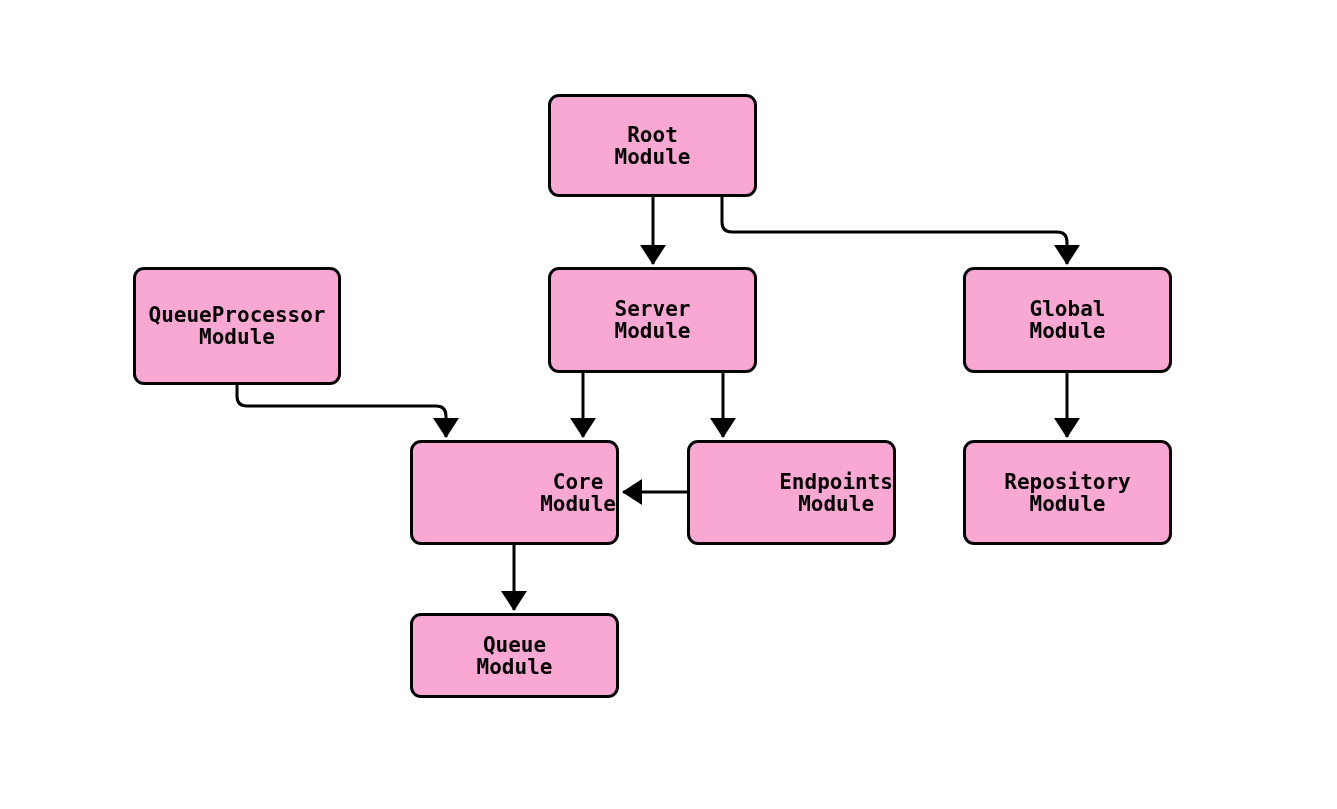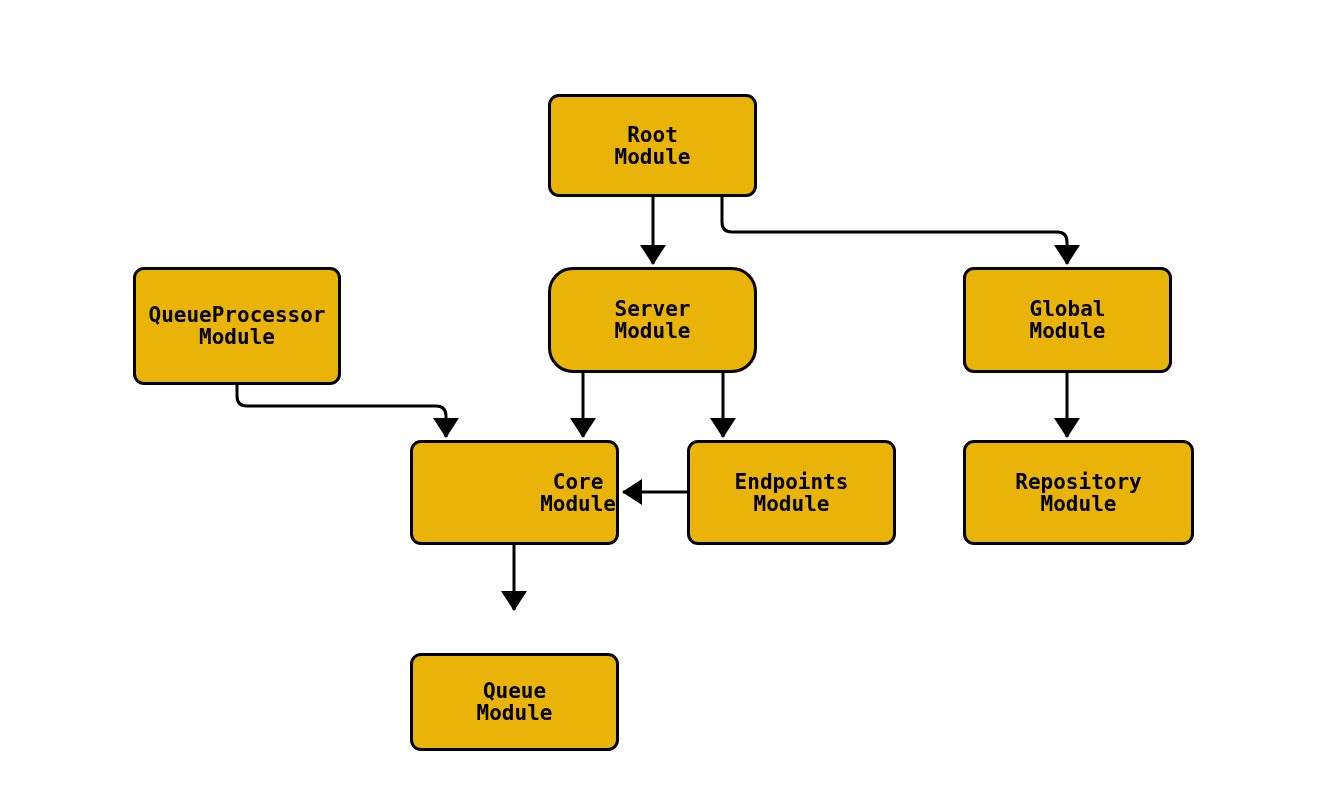--- a/index.html
+++ b/index.html
@@ -23,21 +23,21 @@
     height: 809px;
   }
   .edge {
     fill: none;
     stroke: #000000;
     stroke-width: 3;
   }
   .node {
     position: absolute;
     box-sizing: border-box;
-    background: #eab308;
+    background: #f9a8d4;
     border: 3.5px solid #000000;
     border-radius: 11px;
     display: flex;
     align-items: center;
     justify-content: center;
   }
   .node-label {
     font-family: "DejaVu Sans Mono", monospace;
     font-weight: bold;
     font-size: 21px;
@@ -79,43 +79,43 @@
   <div class="node" style="left:548px; top:94px; width:209px; height:103px;">
     <span class="node-label">Root
 Module</span>
   </div>
 
   <div class="node" style="left:133px; top:267px; width:208px; height:118px;">
     <span class="node-label">QueueProcessor
 Module</span>
   </div>
 
-  <div class="node" style="left:548px; top:267px; width:209px; height:106px;border-radius:25px;">
+  <div class="node" style="left:548px; top:267px; width:209px; height:106px;">
     <span class="node-label">Server
 Module</span>
   </div>
 
   <div class="node" style="left:963px; top:267px; width:209px; height:106px;">
     <span class="node-label">Global
 Module</span>
   </div>
 
   <div class="node" style="left:410px; top:440px; width:209px; height:105px;justify-content:flex-end;">
     <span class="node-label">Core
 Module</span>
   </div>
 
-  <div class="node" style="left:687px; top:440px; width:209px; height:105px;">
+  <div class="node" style="left:687px; top:440px; width:209px; height:105px;justify-content:flex-end;">
     <span class="node-label">Endpoints
 Module</span>
   </div>
 
-  <div class="node" style="left:963px; top:440px; width:231px; height:105px;">
+  <div class="node" style="left:963px; top:440px; width:209px; height:105px;">
     <span class="node-label">Repository
 Module</span>
   </div>
 
-  <div class="node" style="left:410px; top:613px; width:209px; height:98px;margin-top:40px;">
+  <div class="node" style="left:410px; top:613px; width:209px; height:85px;">
     <span class="node-label">Queue
 Module</span>
   </div>
 
 </div>
 
 </body></html>

